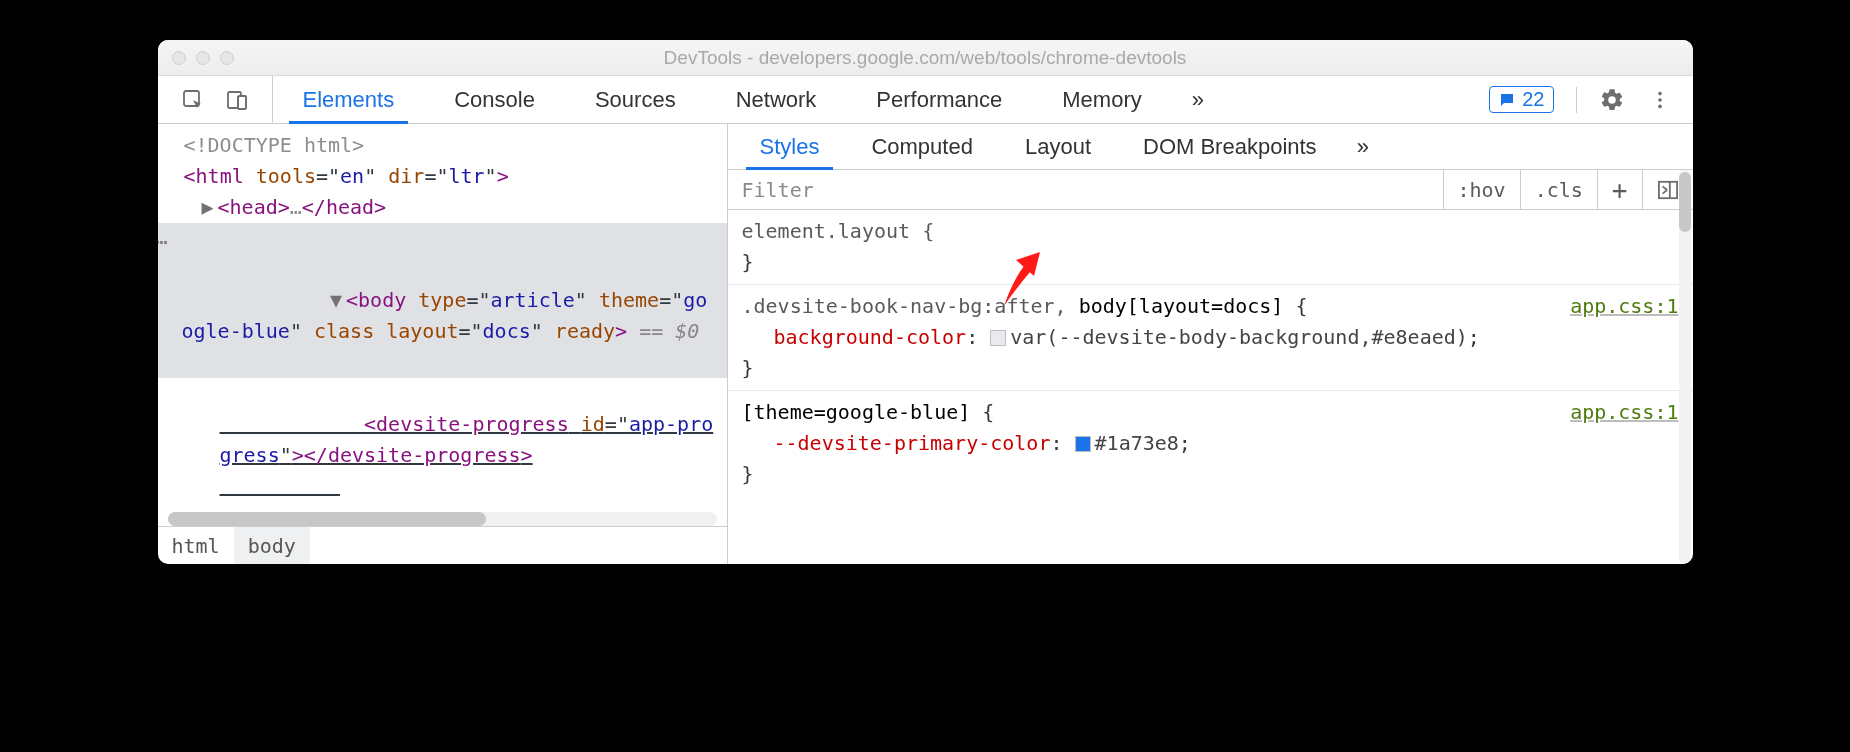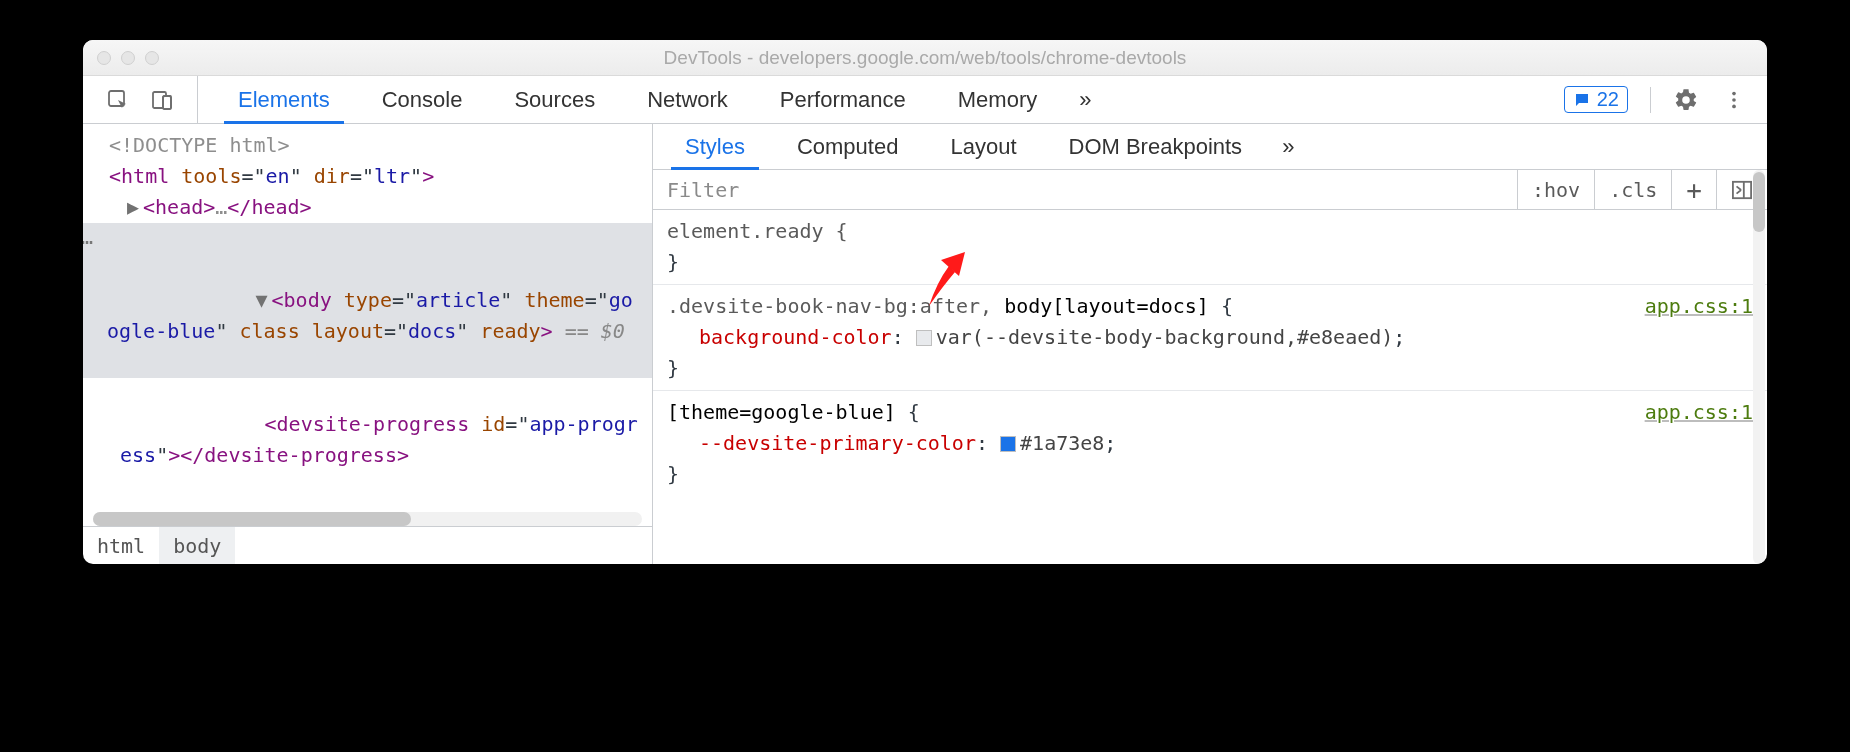--- a/index.html
+++ b/index.html
@@ -16,21 +16,21 @@
   }
   * { box-sizing: border-box; }
   body {
     margin: 0;
     background: #000;
     font-family: var(--ui-font);
     color: var(--text);
     -webkit-font-smoothing: antialiased;
   }
   .stage {
-    width: 1684px;
+    width: 1535px;
     margin: 40px auto 0 auto;
     position: relative;
   }
   .window {
     background: #fff;
     border-radius: 10px;
     box-shadow: 0 22px 55px rgba(0,0,0,0.6);
     overflow: hidden;
   }
   .titlebar {
@@ -64,21 +64,21 @@
     display: flex; align-items: center; gap: 18px;
     padding: 0 22px;
     border-right: 1px solid var(--border);
   }
   .icon-btn {
     width: 26px; height: 26px; display: flex;
     align-items: center; justify-content: center;
     color: #6e6e6e; cursor: default;
   }
   .tabs-row {
-    display: flex; align-items: stretch; flex: 1; gap: 4px; padding-left: 16px;
+    display: flex; align-items: stretch; flex: 1; gap: 12px; padding-left: 6px;
   }
   .main-tab {
     padding: 0 24px; display: flex; align-items: center;
     color: #333; position: relative; cursor: default;
   }
   .main-tab.active {
     color: var(--blue);
   }
   .main-tab.active::after {
     content: ""; position: absolute; left: 10px; right: 10px; bottom: -1px;
@@ -302,21 +302,21 @@
         <div class="dom-tree">
           <div class="dom-line indent1"><span class="doctype">&lt;!DOCTYPE html&gt;</span></div>
           <div class="dom-line indent1"><span class="punct">&lt;</span><span class="tag">html</span> <span class="attr-n">tools</span><span>=</span>"<span class="attr-v">en</span>" <span class="attr-n">dir</span><span>=</span>"<span class="attr-v">ltr</span>"<span class="punct">&gt;</span></div>
           <div class="dom-line indent2"><span class="tri">▶</span><span class="punct">&lt;</span><span class="tag">head</span><span class="punct">&gt;</span><span class="doctype">…</span><span class="punct">&lt;/</span><span class="tag">head</span><span class="punct">&gt;</span></div>
 
           <div class="dom-line indent2 selected" style="padding-left:24px; text-indent:0;">
             <span class="sel-dots">⋯</span>
             <span style="padding-left:4px;"></span><span class="tri">▼</span><span class="punct">&lt;</span><span class="tag">body</span> <span class="attr-n">type</span>="<span class="attr-v">article</span>" <span class="attr-n">theme</span>="<span class="attr-v">google-blue</span>" <span class="attr-n">class</span> <span class="attr-n">layout</span>="<span class="attr-v">docs</span>" <span class="attr-n">ready</span><span class="punct">&gt;</span> <span class="dim">== $0</span>
           </div>
 
-          <div class="dom-line" style="padding-left:37px; text-indent:-0px;">
+          <div class="dom-line" style="padding-left:62px; text-indent:-0px;text-decoration:underline;">
             <span class="punct">&lt;</span><span class="tag">devsite-progress</span> <span class="attr-n">id</span>="<span class="attr-v">app-progress</span>"<span class="punct">&gt;&lt;/</span><span class="tag">devsite-progress</span><span class="punct">&gt;</span>
           </div>
           <div class="dom-line" style="padding-left:62px;">
              =""
           </div>
 
         </div>
         <div class="hscroll">
             <div class="thumb"></div>
           </div>
@@ -364,21 +364,21 @@
             <svg width="22" height="20" viewBox="0 0 24 22" fill="none" stroke="#6e6e6e" stroke-width="2">
               <rect x="2" y="2" width="20" height="18"></rect>
               <line x1="14" y1="2" x2="14" y2="20"></line>
               <path d="M11 11 L6 7 M11 11 L6 15"></path>
             </svg>
           </div>
         </div>
 
         <div class="rules">
           <div class="rule">
-            <span class="sel-text"><span>element.ready</span> <span>{</span></span><br>
+            <span class="sel-text"><span>element.layout</span> <span>{</span></span><br>
             <span>}</span>
           </div>
 
           <div class="rule">
             <span class="src">app.css:1</span>
             <span class="sel-text">.devsite-book-nav-bg:after, </span><span class="sel-match">body[layout=docs]</span> <span>{</span>
             <div class="prop-line">
               <span class="prop">background-color</span><span>: </span>
               <span class="swatch" style="background:#e8eaed;"></span><span class="val">var(--devsite-body-background,#e8eaed)</span><span>;</span>
             </div>

